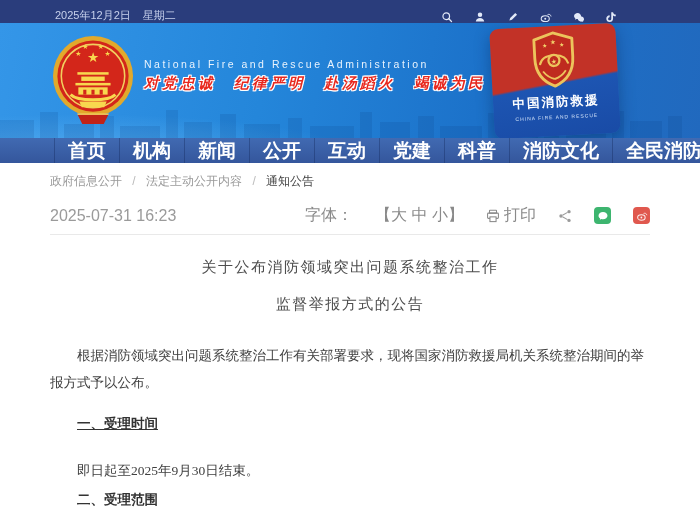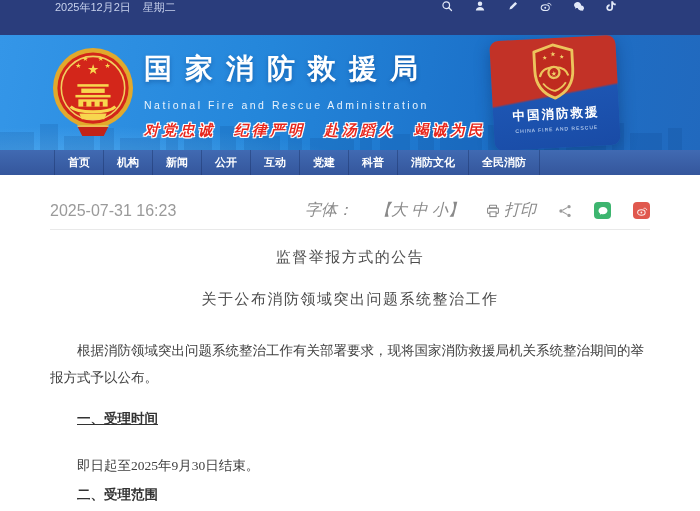--- a/index.html
+++ b/index.html
@@ -5,22 +5,22 @@
   * { box-sizing: border-box; }
   html,body { margin:0; padding:0; }
   body {
     width:700px; height:511px; overflow:hidden;
     background:#fff;
     font-family:"Liberation Sans","DejaVu Sans",sans-serif;
   }
 
   
   .topbar {
-    height:35px; background:#2a3d7c;
-    display:flex; align-items:flex-start; justify-content:space-between;
+    height:23px; background:#2a3d7c;
+    display:flex; align-items:flex-end; justify-content:space-between;
     padding:0 82px 0 55px;
   }
   .topbar-date { color:#c7d1ec; font-size:11px; display:flex; gap:12px; white-space:nowrap; }
   .topbar-icons { display:flex; gap:21px; align-items:center; }
   .topbar-icons .tb-icon { color:#e2e9f8; display:block; cursor:pointer; }
   .topbar-icons svg { width:12px; height:12px; display:block; }
 
   
   .masthead {
     height:115px; position:relative; overflow:hidden;
@@ -37,21 +37,21 @@
   .org-name {
     margin:0; color:#ffffff; font-size:28px; font-weight:bold;
     letter-spacing:13px; line-height:1.05; white-space:nowrap;
     text-shadow:0 2px 4px rgba(0,40,100,.35);
   }
   .org-en {
     color:#e9f3fd; font-size:10.5px; letter-spacing:2.5px;
     margin-top:16px; white-space:nowrap;
   }
   .slogan {
-    margin-top:10px; font-size:14.5px; font-weight:bold; font-style:italic;
+    margin-top:4px; font-size:14.5px; font-weight:bold; font-style:italic;
     color:#e8281e; letter-spacing:3.5px; white-space:nowrap;
     text-shadow:1px 1px 0 #fff,-1px -1px 0 #fff,1px -1px 0 #fff,-1px 1px 0 #fff,0 1px 0 #fff,0 -1px 0 #fff;
   }
   .flag {
     position:absolute; left:492px; top:3px; width:126px; height:110px;
     transform:rotate(-3deg);
   }
   .flag-body {
     width:100%; height:100%; border-radius:9px;
     background:linear-gradient(172deg,#c23227 0%,#c23227 51%,#1d55b2 53%,#194ba6 100%);
@@ -62,42 +62,42 @@
   .flag-title { color:#fff; font-size:12.5px; font-weight:bold; letter-spacing:2px; margin-top:6px; white-space:nowrap; }
   .flag-sub { color:#cfe0f8; font-size:5px; letter-spacing:1px; margin-top:3px; white-space:nowrap; }
 
   
   .nav {
     height:25px; background:linear-gradient(#416ab2,#34569c);
     display:flex; align-items:stretch; padding-left:54px;
   }
   .nav-item {
     display:flex; align-items:center; padding:0 13px;
-    color:#fff; font-size:11px; font-weight:bold; white-space:nowrap;
+    color:#fff; font-size:19px; font-weight:bold; white-space:nowrap;
     border-right:1px solid rgba(12,32,78,.32); cursor:pointer;
   }
   .nav-item:first-child { border-left:1px solid rgba(12,32,78,.32); }
 
   
   .content { padding:10px 50px 0; }
   .breadcrumb { font-size:12px; color:#999; }
   .breadcrumb .crumb { cursor:pointer; }
   .breadcrumb .sep { margin:0 7px; color:#bbb; }
   .breadcrumb .current { color:#444; }
 
   .page-title {
     text-align:center; font-size:16px; font-weight:bold; color:#333;
     margin-top:14px; letter-spacing:.5px;
   }
 
   .meta-row {
     display:flex; justify-content:space-between; align-items:center;
     margin-top:15px; font-size:16px; color:#9a9a9a;
   }
-  .meta-right { display:flex; align-items:center; gap:22px; color:#8a8a8a;font-style:italic; }
+  .meta-right { display:flex; align-items:center; gap:22px; color:#8a8a8a; }
   .font-group { white-space:nowrap; cursor:pointer; }
   .print-btn { display:flex; align-items:center; gap:4px; cursor:pointer; color:#8a8a8a; }
   .print-btn svg { width:14px; height:14px; display:block; }
   .share-icon { color:#9a9a9a; cursor:pointer; }
   .share-icon svg { width:14px; height:14px; display:block; }
   .badge {
     width:17px; height:17px; border-radius:4px; cursor:pointer;
     display:flex; align-items:center; justify-content:center;
   }
   .badge svg { width:12px; height:12px; display:block; }
@@ -214,21 +214,20 @@
     <rect x="32" y="58" width="3.2" height="5" fill="#d3261a"></rect>
     <rect x="40.4" y="58" width="3.2" height="5" fill="#d3261a"></rect>
     <rect x="48.8" y="58" width="3.2" height="5" fill="#d3261a"></rect>
     <path d="M19 63c7 7 39 7 46 0" stroke="#f8d74e" stroke-width="3" fill="none"></path>
     <path d="M28 70h28l-2.5 6H30.5z" fill="#f8d74e"></path>
     <path d="M26 83h32l-5 10H31z" fill="#c22318"></path>
     <path d="M26 83h32" stroke="#f2cf5e" stroke-width="1.5"></path>
   </svg>
 
   <div class="mast-text">
-    <h1 class="org-name">国家消防救援局</h1>
     <div class="org-en">National Fire and Rescue Administration</div>
     <div class="slogan">对党忠诚　纪律严明　赴汤蹈火　竭诚为民</div>
   </div>
 
   <div class="flag">
     <div class="flag-body">
       <svg class="flag-shield" viewBox="0 0 48 60">
         <path d="M24 2 44 8.5 V28 C44 44 35 53.5 24 58 13 53.5 4 44 4 28 V8.5 Z" fill="#bf2b1f" stroke="#ecc45c" stroke-width="3" stroke-linejoin="round"></path>
         <text x="15" y="17" text-anchor="middle" font-size="6" fill="#f2d06a">★</text>
         <text x="24" y="14" text-anchor="middle" font-size="7" fill="#f2d06a">★</text>
@@ -254,20 +253,27 @@
   <span class="nav-item">公开</span>
   <span class="nav-item">互动</span>
   <span class="nav-item">党建</span>
   <span class="nav-item">科普</span>
   <span class="nav-item">消防文化</span>
   <span class="nav-item">全民消防</span>
 </div>
 
 <div class="content">
 
+  <div class="breadcrumb">
+    <span class="crumb">政府信息公开</span>
+    <span class="sep">/</span>
+    <span class="crumb">法定主动公开内容</span>
+    <span class="sep">/</span>
+    <span class="crumb current">通知公告</span>
+  </div>
 
 
   <div class="meta-row">
     <span>2025-07-31 16:23</span>
     <span class="meta-right">
       <span>字体：</span>
       <span class="font-group">【大 中 小】</span>
       <span class="print-btn">
         <svg viewBox="0 0 16 16">
             <rect x="4" y="1.5" width="8" height="3.2" rx="0.5" fill="none" stroke="currentColor" stroke-width="1.2"></rect>
@@ -296,22 +302,22 @@
             <circle cx="7.2" cy="10" r="1.2" fill="#fff" opacity=".9"></circle>
             <path d="M10.6 4.4c1.7-.6 3.5.3 3.8 2" fill="none" stroke="#fff" stroke-width="1.1" opacity=".9" stroke-linecap="round"></path>
           </svg>
       </span>
     </span>
   </div>
 
   <div class="divider"></div>
 
   <div class="article-body">
+    <div class="doc-title l1">关于公布消防领域突出问题系统整治工作</div>
     <div class="doc-title l2">监督举报方式的公告</div>
-    <div class="doc-title l1">关于公布消防领域突出问题系统整治工作</div>
 
     <p class="para">根据消防领域突出问题系统整治工作有关部署要求，现将国家消防救援局机关系统整治期间的举报方式予以公布。</p>
 
     <div class="section-heading sec1">一、受理时间</div>
     <div class="body-line">即日起至2025年9月30日结束。</div>
     <div class="section-heading sec2">二、受理范围</div>
   </div>
 </div>
 
 </body></html>

